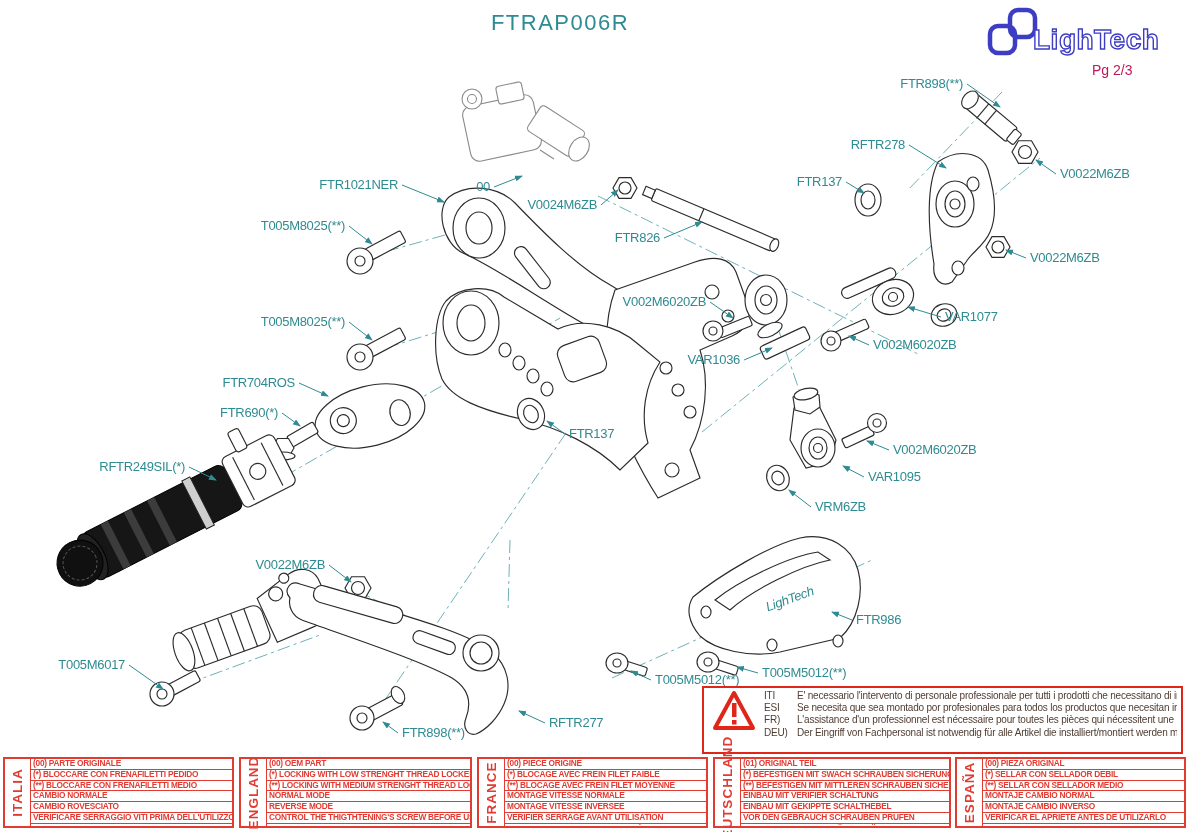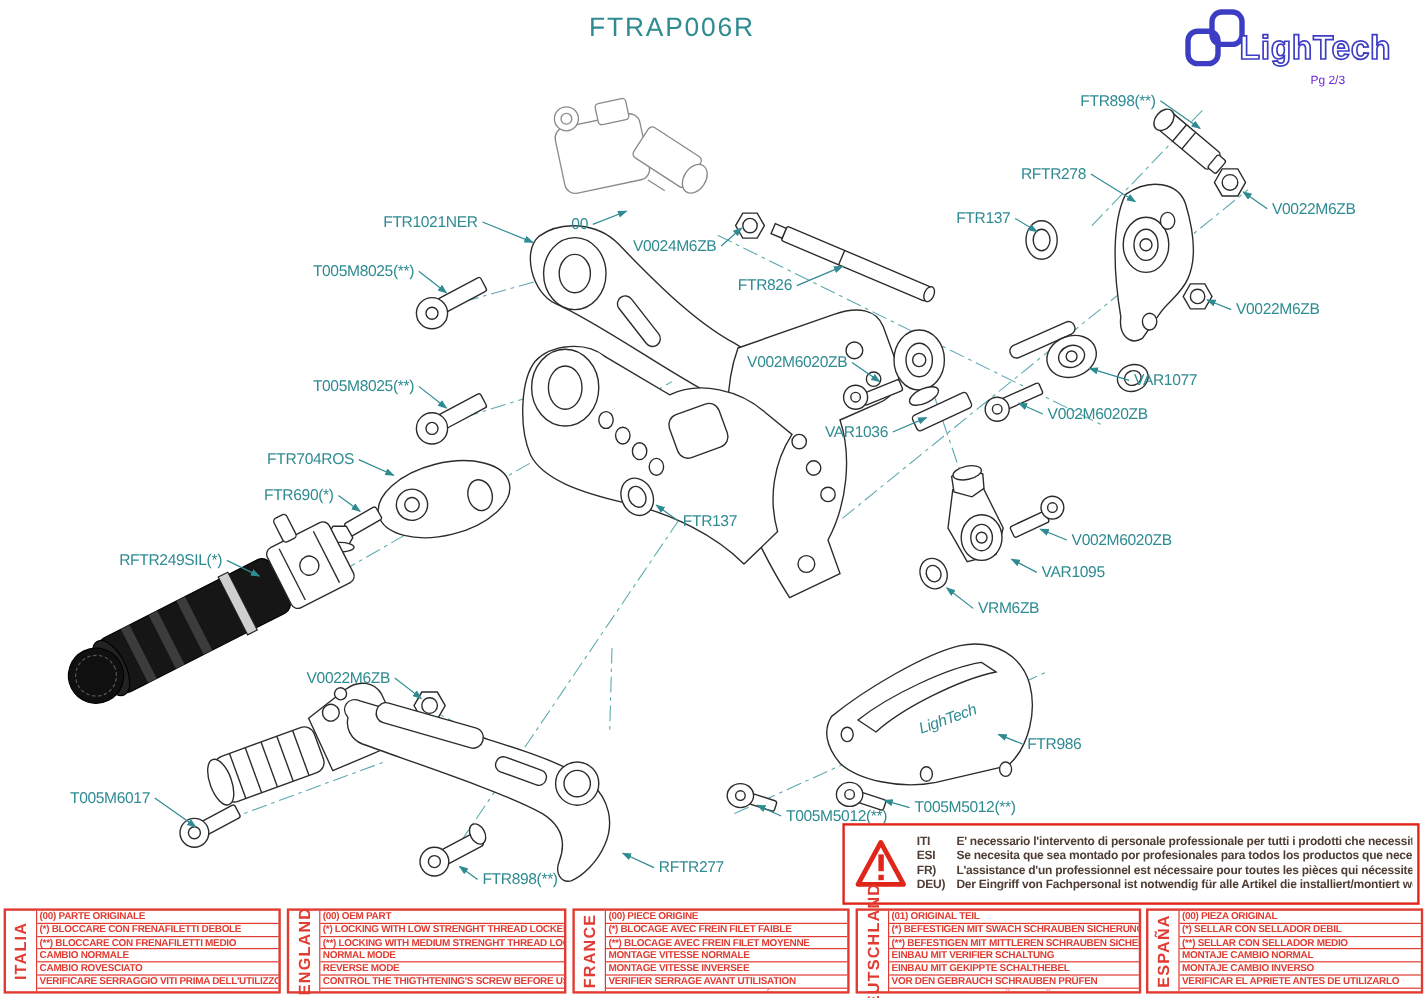--- a/index.html
+++ b/index.html
@@ -1,29 +1,29 @@
 <!DOCTYPE html>
 <html><head>
 <meta charset="utf-8">
 <style>
   html,body{margin:0;padding:0;background:#fff;}
   body{width:1189px;height:832px;overflow:hidden;font-family:"Liberation Sans",sans-serif;}
   .page{position:relative;width:1189px;height:832px;background:#fff;}
   .title{position:absolute;left:430px;top:10px;width:260px;text-align:center;
          font-size:22px;color:#2f8b92;letter-spacing:1.5px;}
-  .pg{position:absolute;left:1092px;top:62px;font-size:10px;color:#6d28d9;}
+  .pg{position:absolute;left:1092px;top:62px;font-size:14px;color:#be185d;}
   .logo{position:absolute;left:983px;top:5px;width:202px;height:58px;}
   .diagram{position:absolute;left:0;top:0;}
   svg text.plabel{font-family:"Liberation Sans",sans-serif;font-size:13px;fill:#2f8b92;letter-spacing:-0.3px;}
   svg .ld{stroke:#2f8b92;stroke-width:1;fill:none;}
   svg .ax{stroke:#4aa0a6;stroke-width:0.9;fill:none;stroke-dasharray:13 4 3 4;opacity:.9;}
   svg .pt{stroke:#2b2b2b;stroke-width:1.15;fill:#fff;}
   svg .ptl{stroke:#8a8a8a;stroke-width:1.1;fill:#fff;}
   .warnbox{position:absolute;left:702px;top:686px;width:481px;height:68px;border:2px solid #e02519;
-           background:#fff;display:flex;align-items:center;gap:8px;padding:2px 4px 2px 8px;box-sizing:border-box;font-weight:bold;}
+           background:#fff;display:flex;align-items:flex-start;gap:8px;padding:2px 4px 2px 8px;box-sizing:border-box;}
   .warnlines{flex:1;min-width:0;}
   .warnline{display:flex;font-size:10px;line-height:12.2px;color:#4f3d33;white-space:nowrap;letter-spacing:-0.2px;}
   .wcode{width:33px;flex:0 0 auto;}
   .wtext{flex:1;overflow:hidden;}
   .langs{position:absolute;left:0;top:757px;width:1189px;height:75px;}
   .lang-box{position:absolute;top:0;height:71px;border:2px solid #e13b32;background:#fff;
             display:flex;box-sizing:border-box;}
   .lang-name{width:25px;flex:0 0 auto;display:flex;align-items:center;justify-content:center;overflow:visible;}
   .lang-name span{transform:rotate(-90deg);font-size:13.5px;font-weight:bold;color:#e13b32;letter-spacing:1px;white-space:nowrap;}
   .lang-rows{flex:1;min-width:0;border-left:1.5px solid #e13b32;display:flex;flex-direction:column;font-weight:bold;}
@@ -383,21 +383,21 @@
   </div>
 
   <div class="langs">
 
     <div class="lang-box" style="left:3px;width:231px;">
       <div class="lang-name">
           <span>ITALIA</span>
         </div>
       <div class="lang-rows">
         <div class="lang-row">(00) PARTE ORIGINALE</div>
-        <div class="lang-row">(*)  BLOCCARE CON FRENAFILETTI DEBOLE</div>
+        <div class="lang-row">(*)  BLOCCARE CON FRENAFILETTI PEDIDO</div>
         <div class="lang-row">(**) BLOCCARE CON FRENAFILETTI MEDIO</div>
         <div class="lang-row">CAMBIO NORMALE</div>
         <div class="lang-row">CAMBIO ROVESCIATO</div>
         <div class="lang-row">VERIFICARE SERRAGGIO VITI PRIMA DELL'UTILIZZO</div>
         <div class="lang-row last">PRIMA DI ORDINARE VERIFICARE L'ULTIMA RELEASE SUL SITO</div>
       </div>
     </div>
 
     <div class="lang-box" style="left:239px;width:233px;">
       <div class="lang-name">

